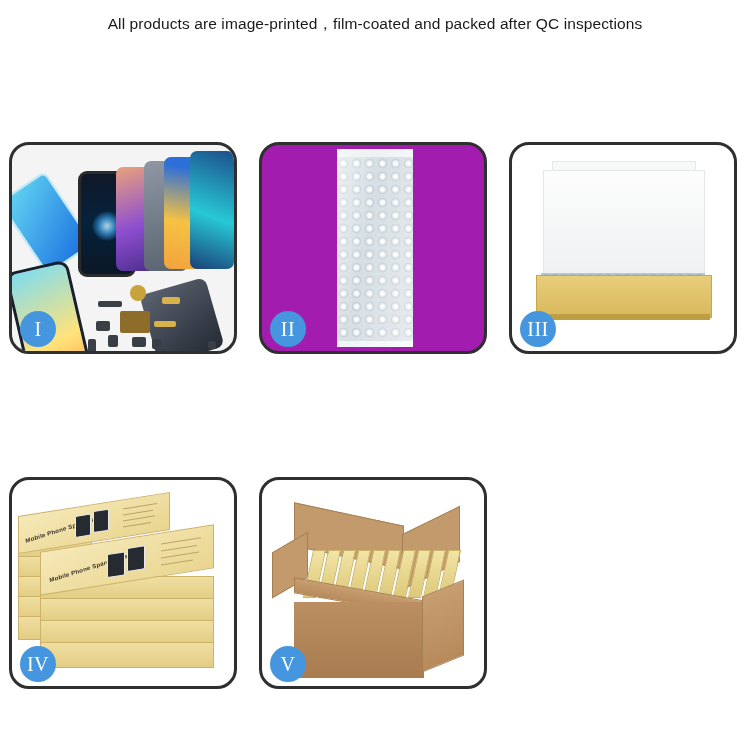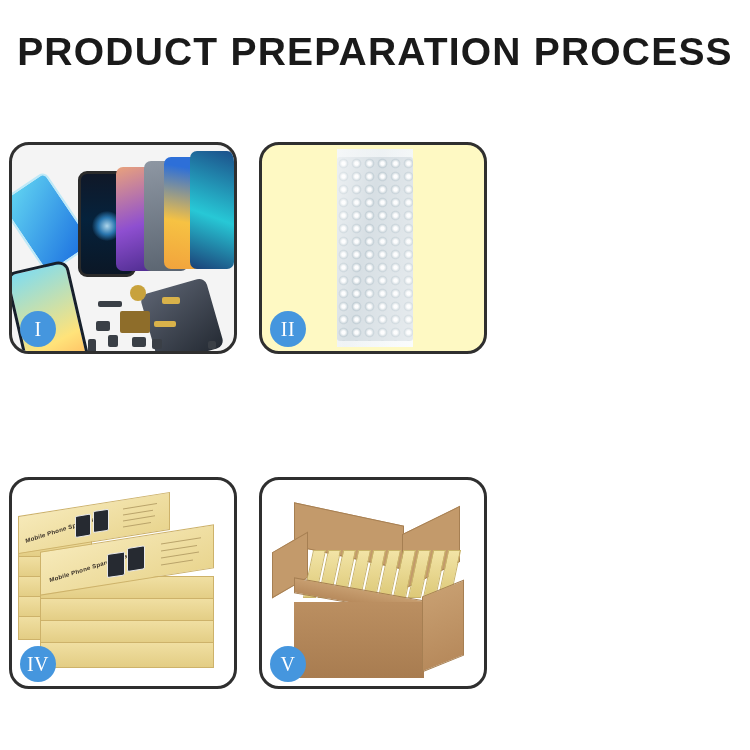--- a/index.html
+++ b/index.html
@@ -113,21 +113,21 @@
     left:136px; top:140px; width:68px; height:72px;
     background:linear-gradient(155deg,#5b6270,#242a33);
     border-radius:8px; transform:rotate(-16deg);
   }
   .part{ position:absolute; background:#3a3f46; border-radius:2px; }
   .part.gold{ background:#c8a23c; border-radius:50%; }
   .part.flex{ background:#d9b24a; }
   .part.board{ background:#8e6d2a; }
 
   
-  .p2{ background:#fef9c3; }
+  .p2{ background:#a21caf; }
   .bwrap{
     position:absolute; left:34%; top:2%;
     width:34%; height:96%;
     background:linear-gradient(105deg,#e9eef1,#f7fafb);
   }
   .bubbles{
     position:absolute; left:50%; top:4%;
     transform:translateX(-50%);
     width:76px; height:184px;
     background-image:
@@ -214,21 +214,21 @@
     position:absolute; left:46%; top:32%; width:43%; height:48%;
     background:linear-gradient(180deg,#b78c5f,#a77b50);
     border:1px solid #9b7549;
   }
   .v-tape{ position:absolute; background:#b08f63; }
 </style>
 </head>
 <body>
 
 <div class="header">
-  <h1 class="title">PRODUCT PREPARATION PROCESS</h1>
+  <p class="subtitle">All products are image-printed，film-coated and packed after QC inspections</p>
 </div>
 
 <div class="grid">
 
   <div class="cell r1">
     <div class="panel p1">
       <div class="scene">
         <div class="ph blue1"></div>
         <div class="ph glass"></div>
         <div class="ph purple"></div>
@@ -259,20 +259,32 @@
       <div class="scene">
         <div class="bwrap">
           <div class="bubbles"></div>
           <div class="bwrap-sheen"></div>
         </div>
       </div>
       <div class="badge">II</div>
     </div>
   </div>
 
+  <div class="cell r1">
+    <div class="panel p3">
+      <div class="scene">
+        <div class="box3-lidtab"></div>
+        <div class="box3-lid"></div>
+        <div class="box3-inner"></div>
+        <div class="box3-body"></div>
+        <div class="box3-edge"></div>
+      </div>
+      <div class="badge">III</div>
+    </div>
+  </div>
 
   <div class="cell r2">
     <div class="panel p4">
       <div class="scene">
 
         <div class="kbox" style="left:6px;top:56px;width:72px;height:20px;"></div>
         <div class="kbox" style="left:6px;top:76px;width:72px;height:20px;"></div>
         <div class="kbox" style="left:6px;top:96px;width:72px;height:20px;"></div>
         <div class="kbox" style="left:6px;top:116px;width:72px;height:20px;"></div>
         <div class="kbox" style="left:6px;top:136px;width:72px;height:22px;"></div>

